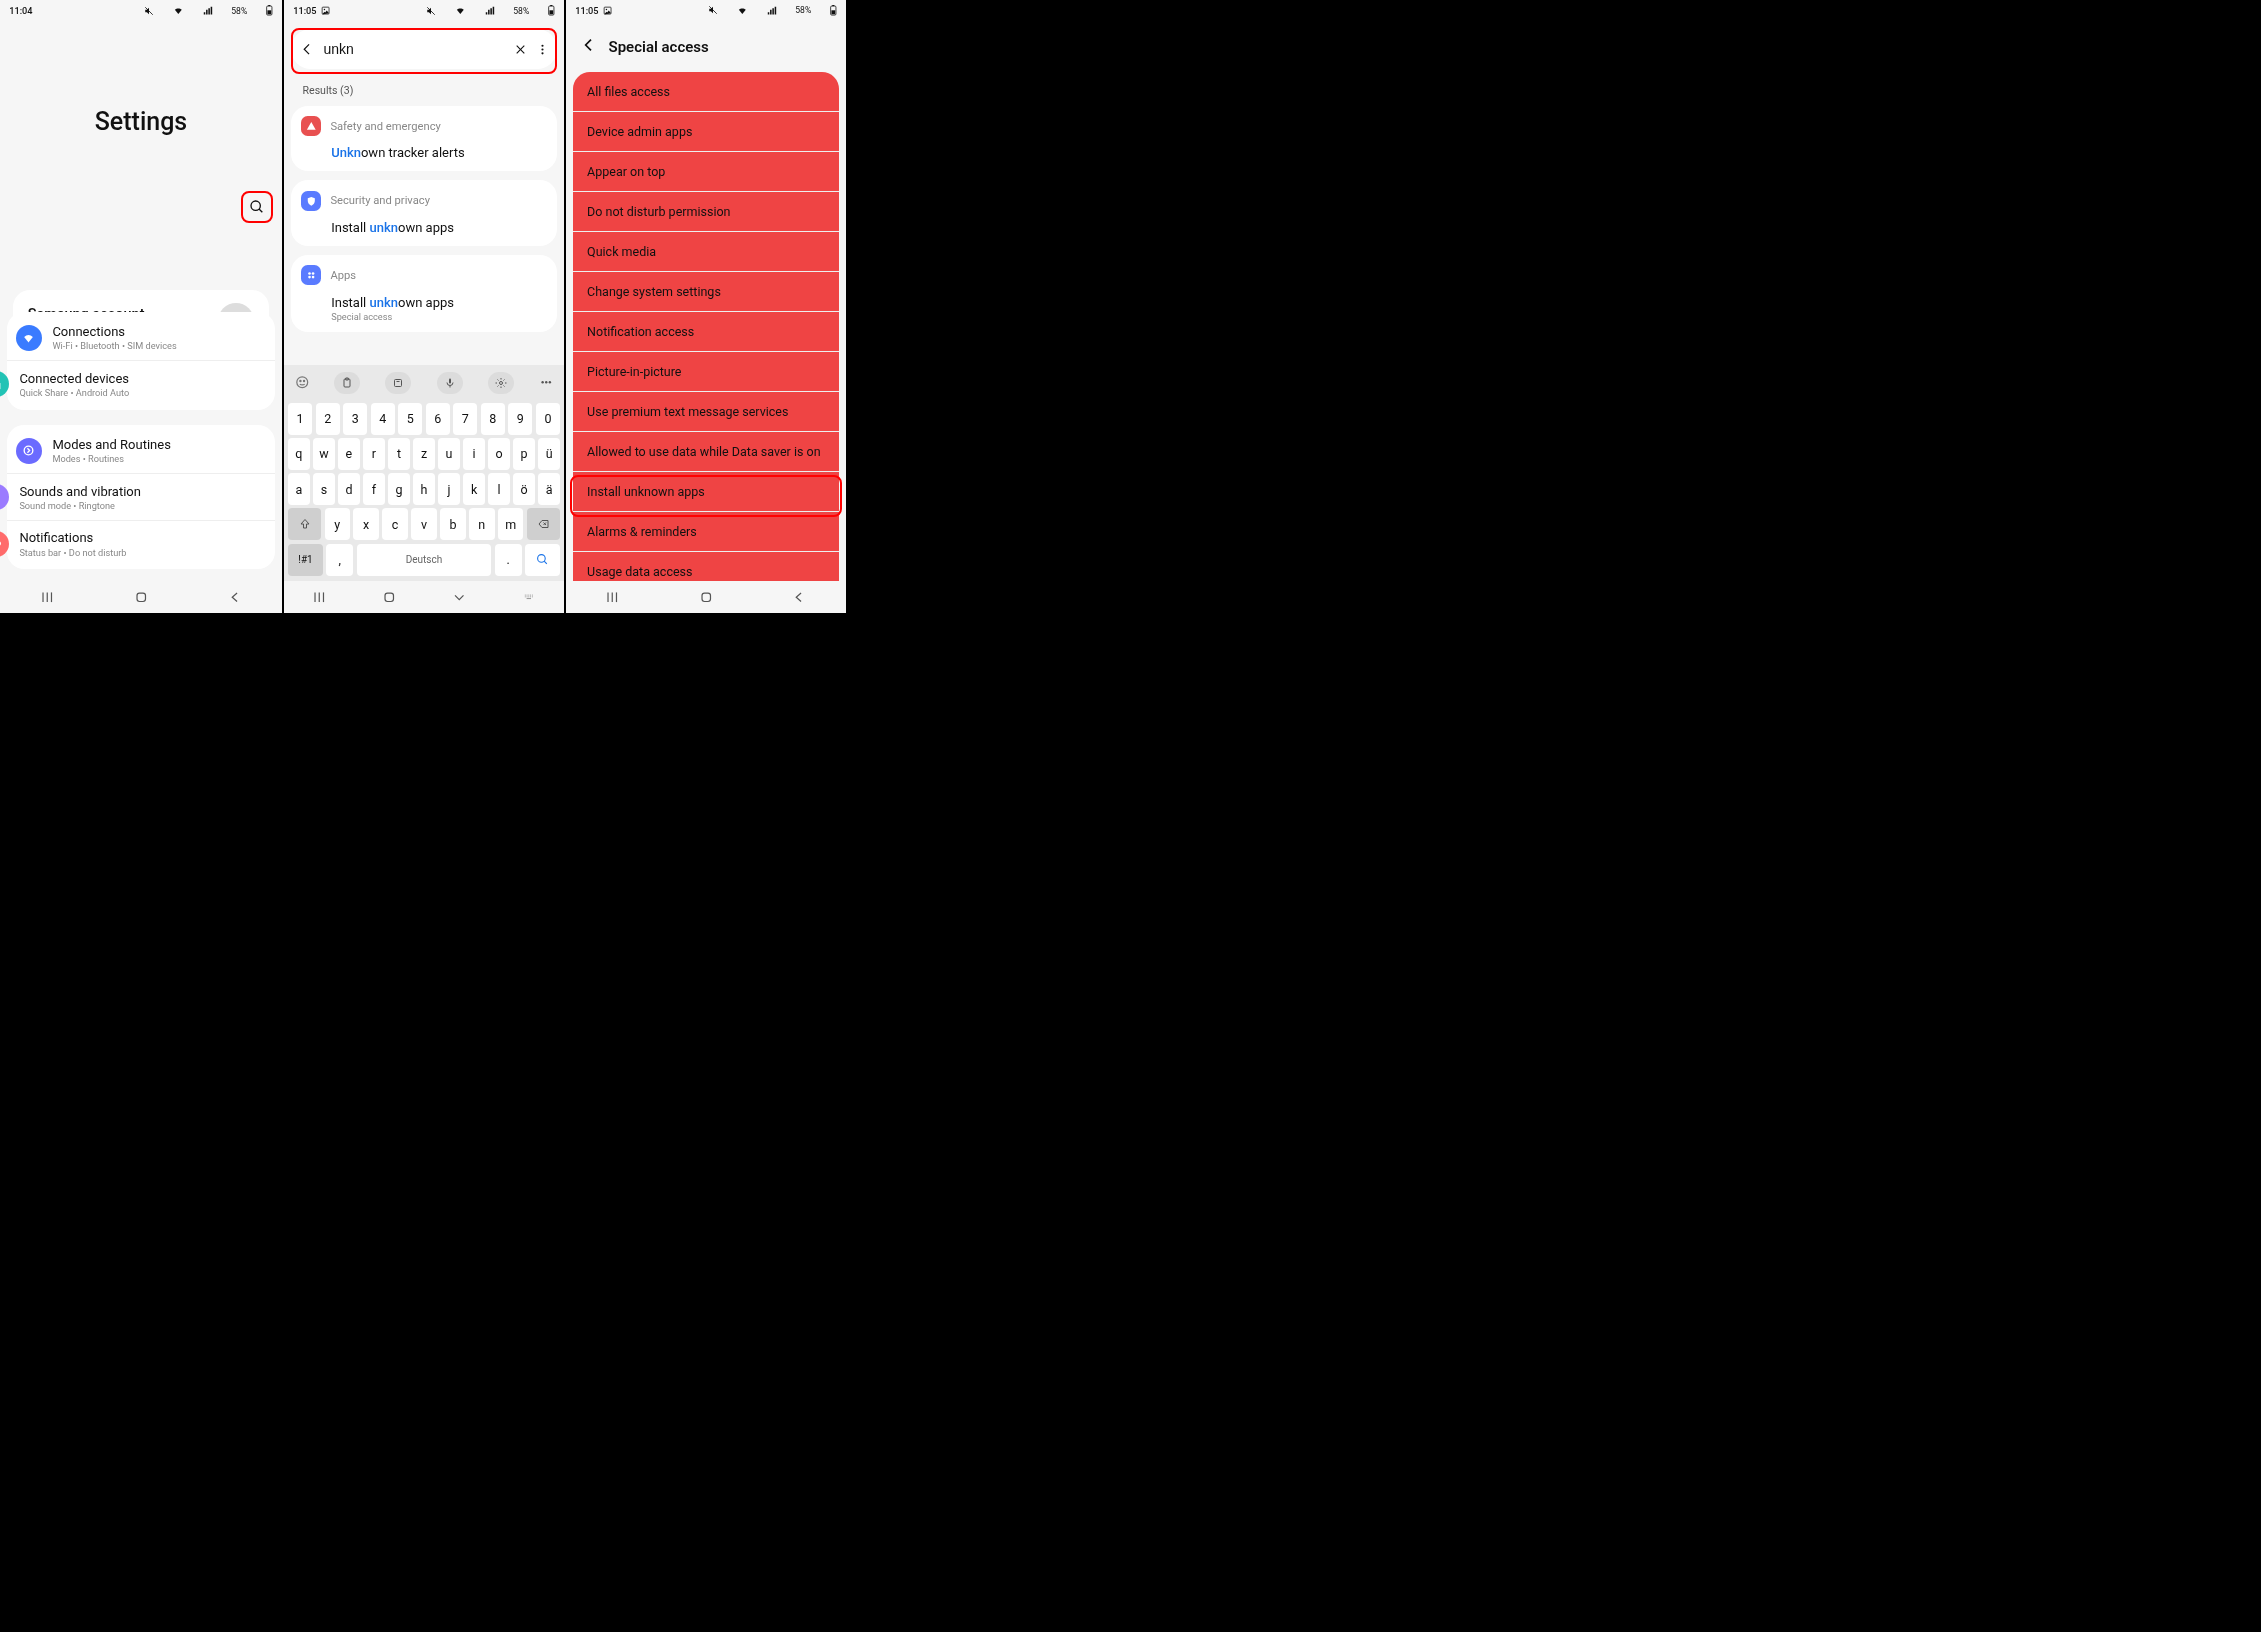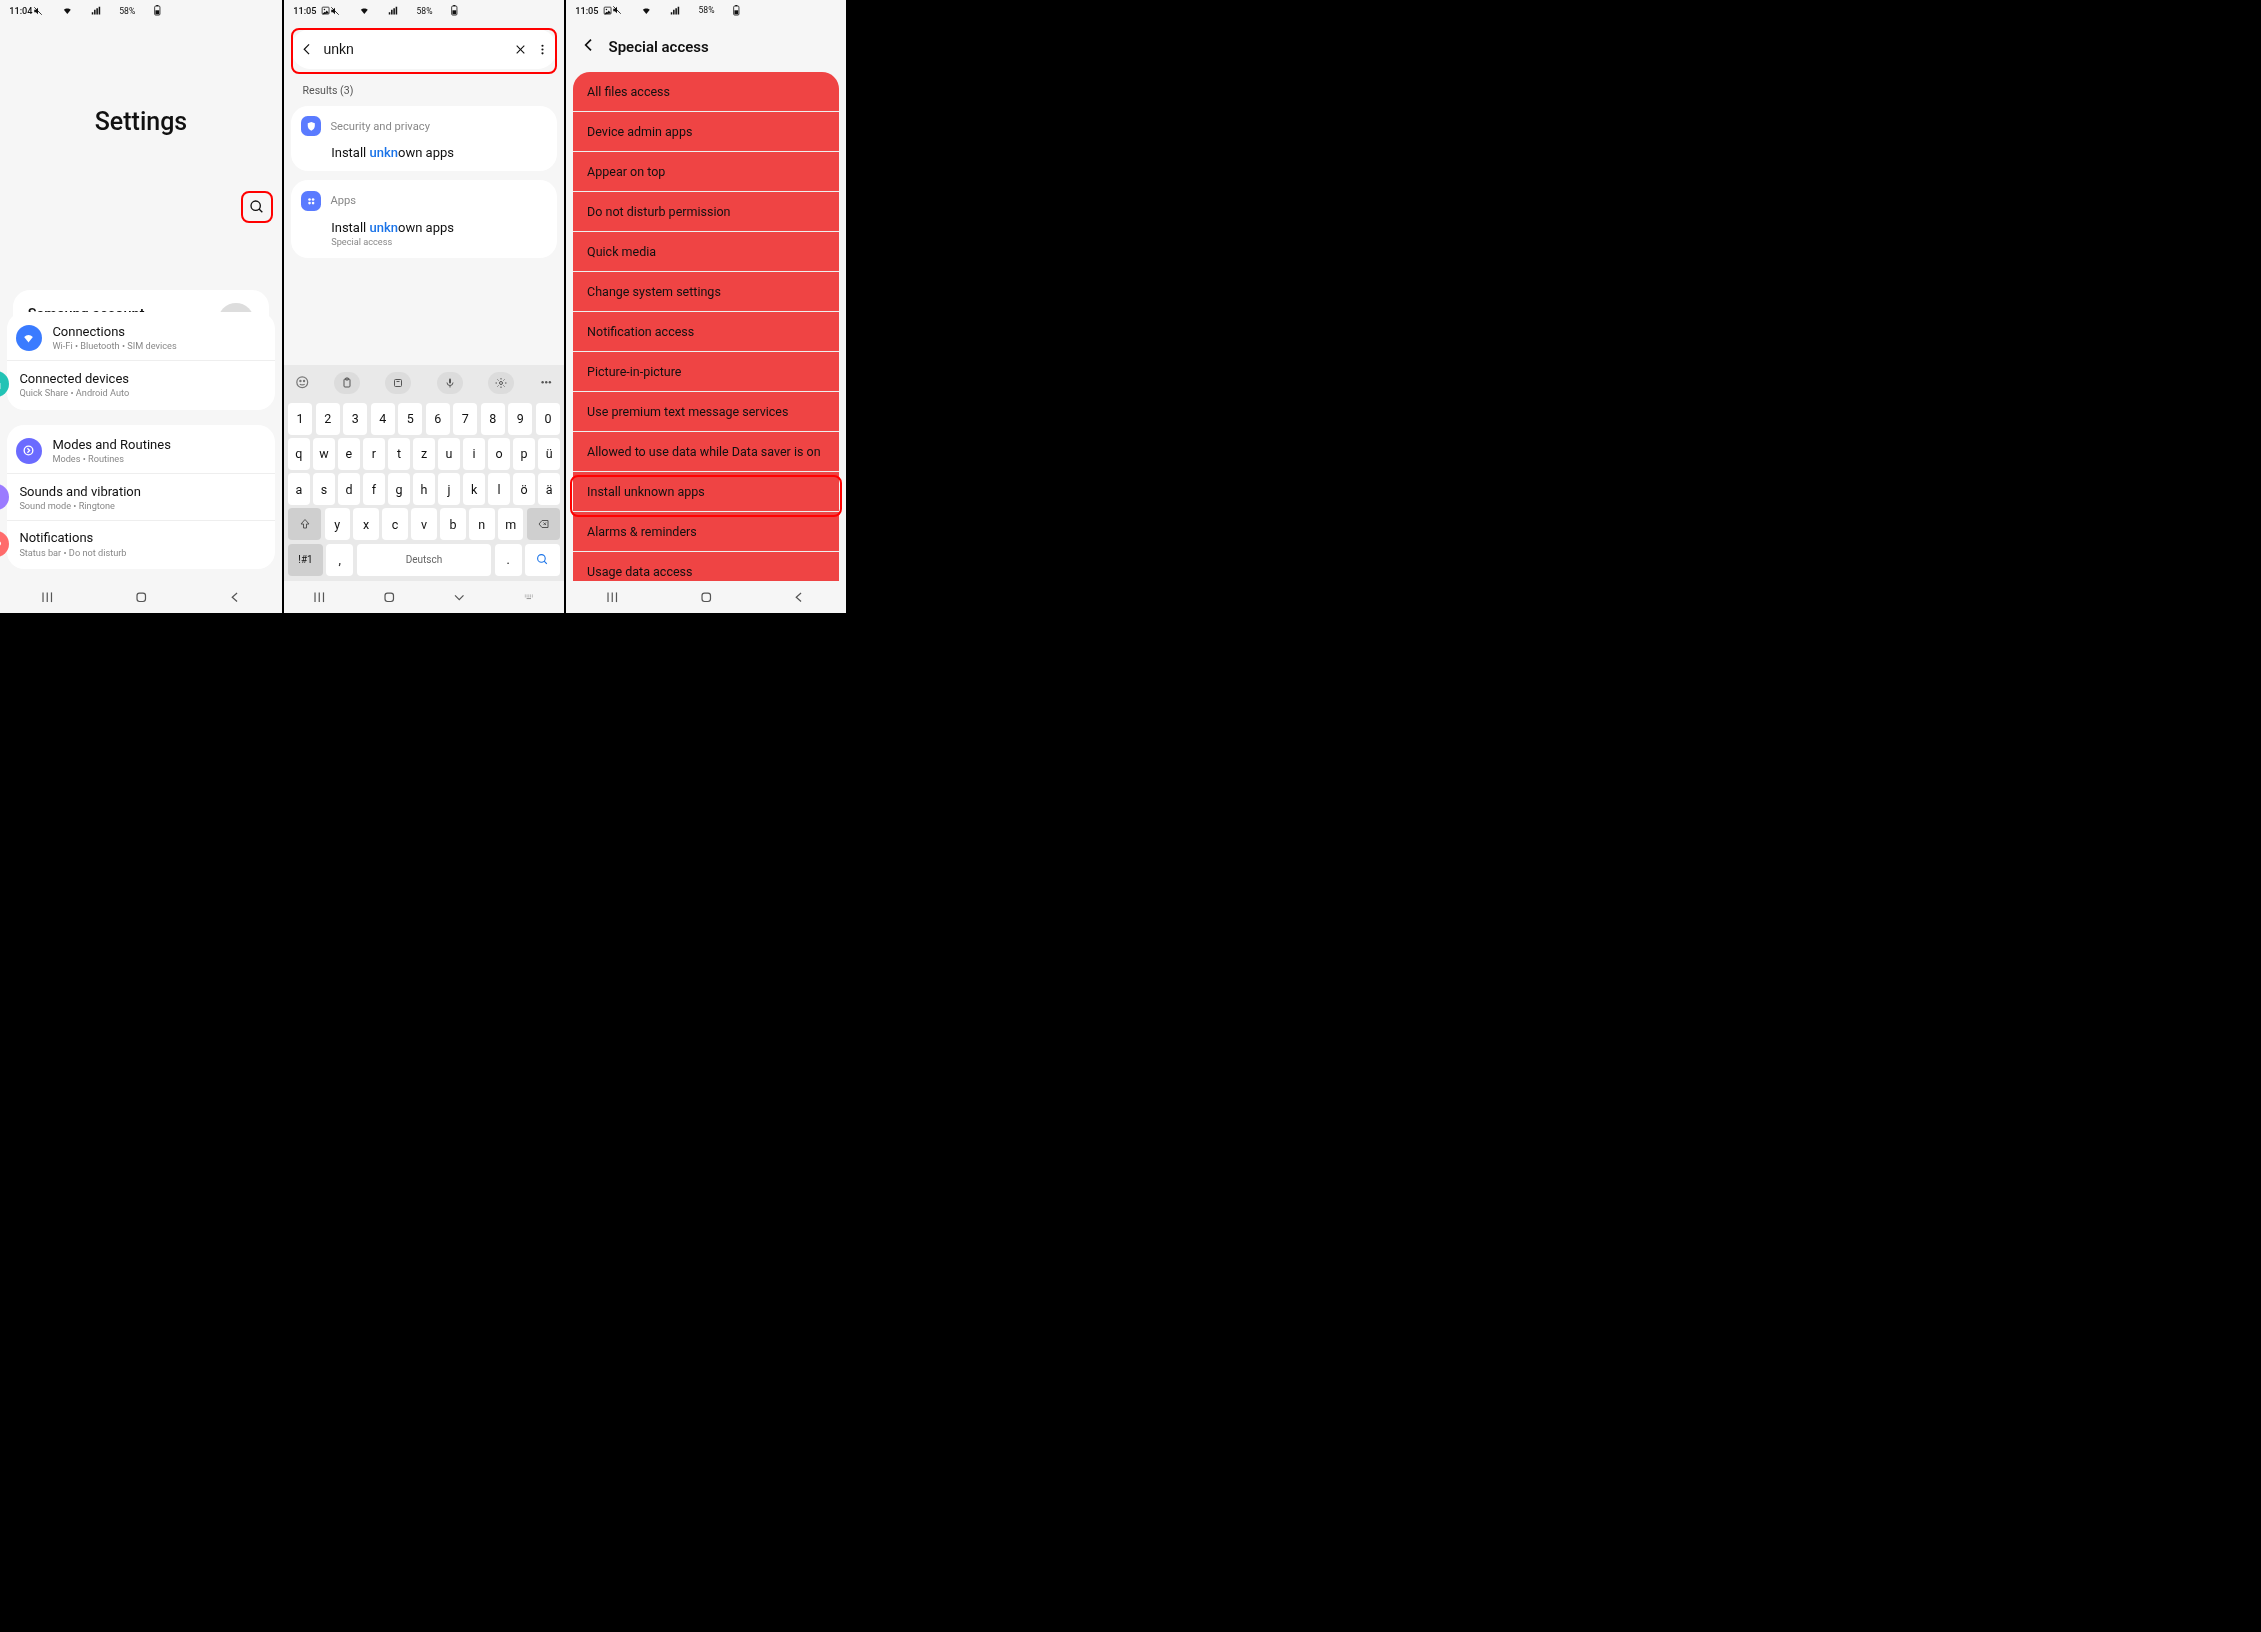--- a/index.html
+++ b/index.html
@@ -19,20 +19,21 @@
     flex-direction: column;
     overflow: hidden;
   }
   .phone + .phone { border-left: 2px solid #000; }
 
   
   .statusbar {
     height: 21px;
     display: flex;
     align-items: center;
+    justify-content: space-between;
     padding: 0 9.2px;
     font-size: 9.2px;
     color: #111;
   }
   .status-left { display:flex; align-items:center; gap:4px; font-weight:500;}
   .status-right { display:flex; align-items:center; gap:19px; font-size:8.6px;}
   .status-right svg { display:block; }
 
   
   .navbar {
@@ -401,20 +402,31 @@
           <circle cx="12" cy="5" r="2"></circle>
           <circle cx="12" cy="12" r="2"></circle>
           <circle cx="12" cy="19" r="2"></circle>
         </svg>
     </div>
   </div>
   <div class="p2-redbox red-box"></div>
 
   <div class="p2-results-label">Results (3)</div>
 
+  <div class="result-card">
+    <div class="result-head">
+      <div class="ric" style="background:#e85050">
+        <svg width="10.6" height="10.6" viewBox="0 0 24 24" fill="#fff">
+            <path d="M12 2L2 20h20L12 2z"></path>
+          </svg>
+      </div>
+      <div class="cat">Safety and emergency</div>
+    </div>
+    <div class="result-item"><span class="hl">Unkn</span><span>own tracker alerts</span></div>
+  </div>
 
   <div class="result-card">
     <div class="result-head">
       <div class="ric" style="background:#5a7bff">
         <svg width="10.6" height="10.6" viewBox="0 0 24 24" fill="#fff">
             <path d="M12 2l8 3v6c0 5-3 9-8 11-5-2-8-6-8-11V5l8-3z"></path>
           </svg>
       </div>
       <div class="cat">Security and privacy</div>
     </div>

